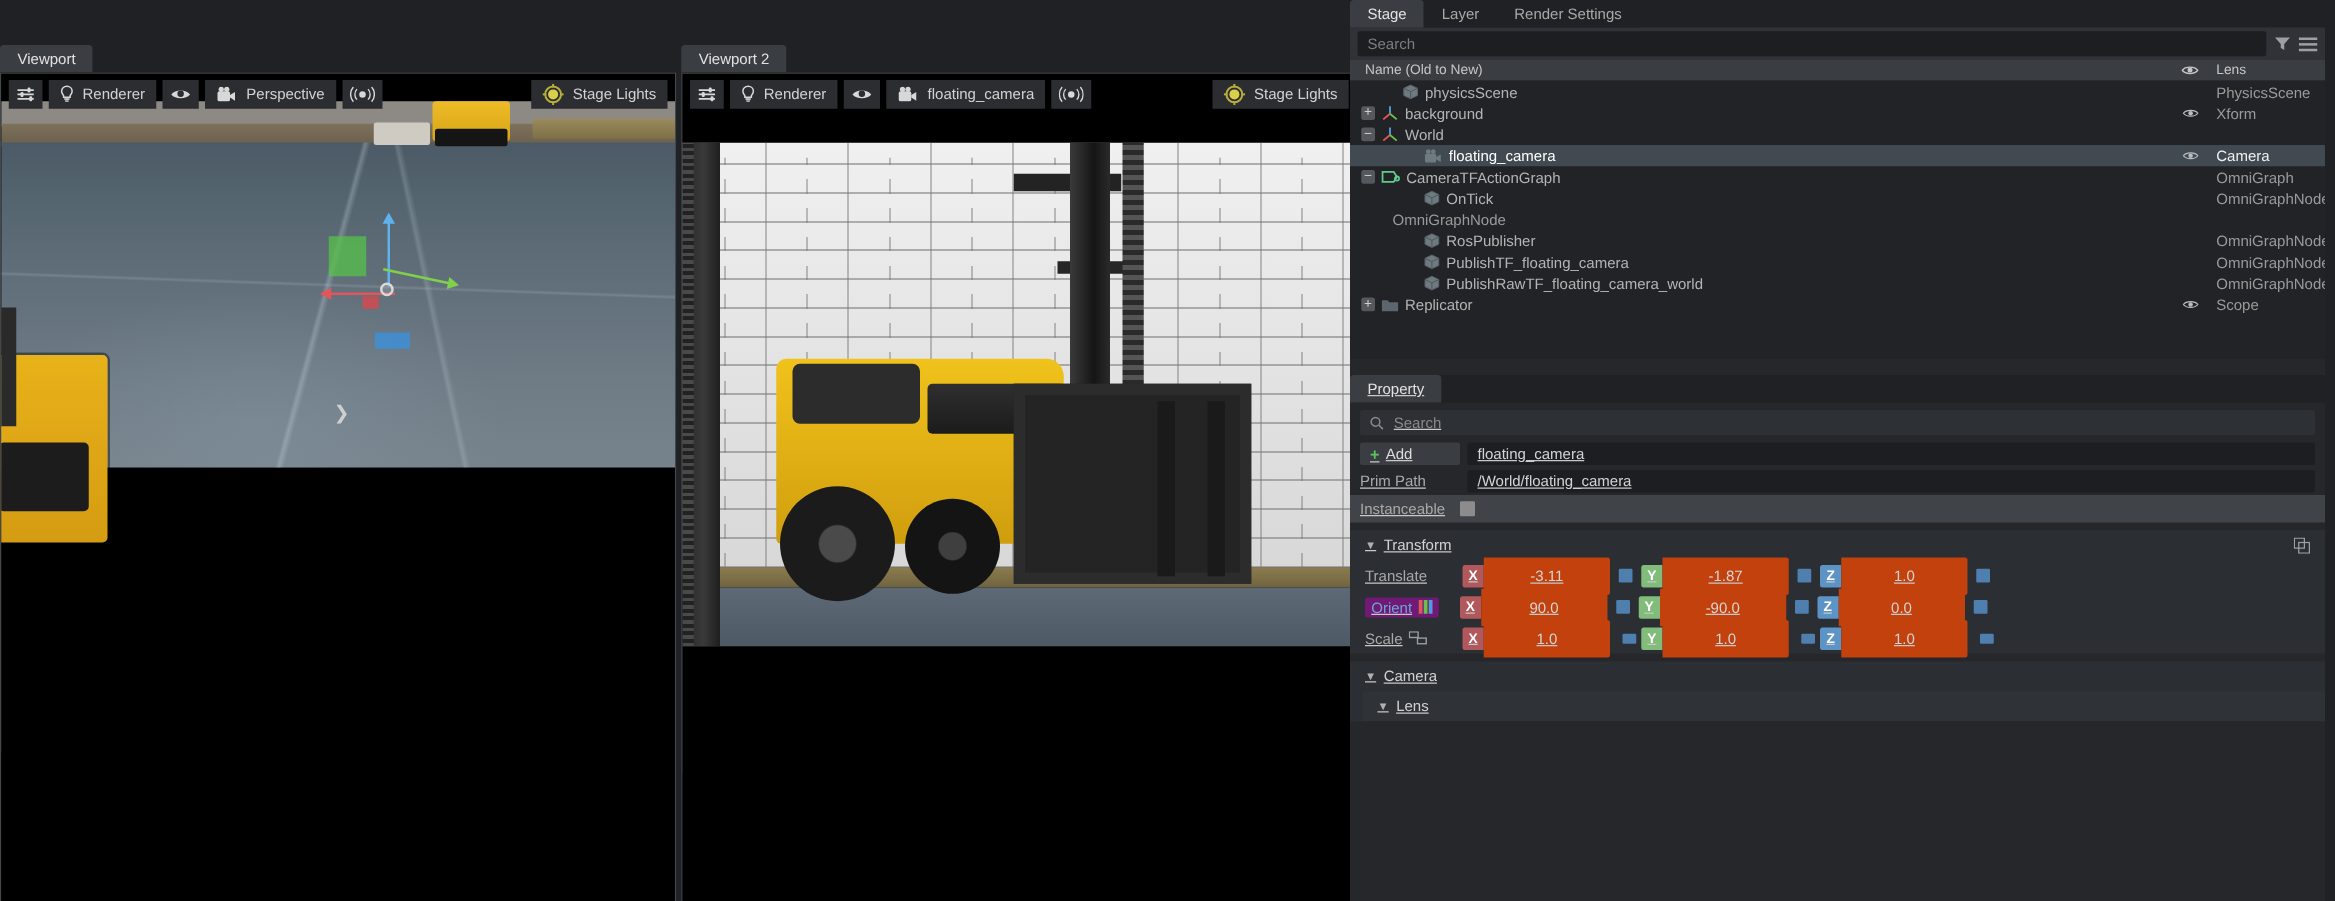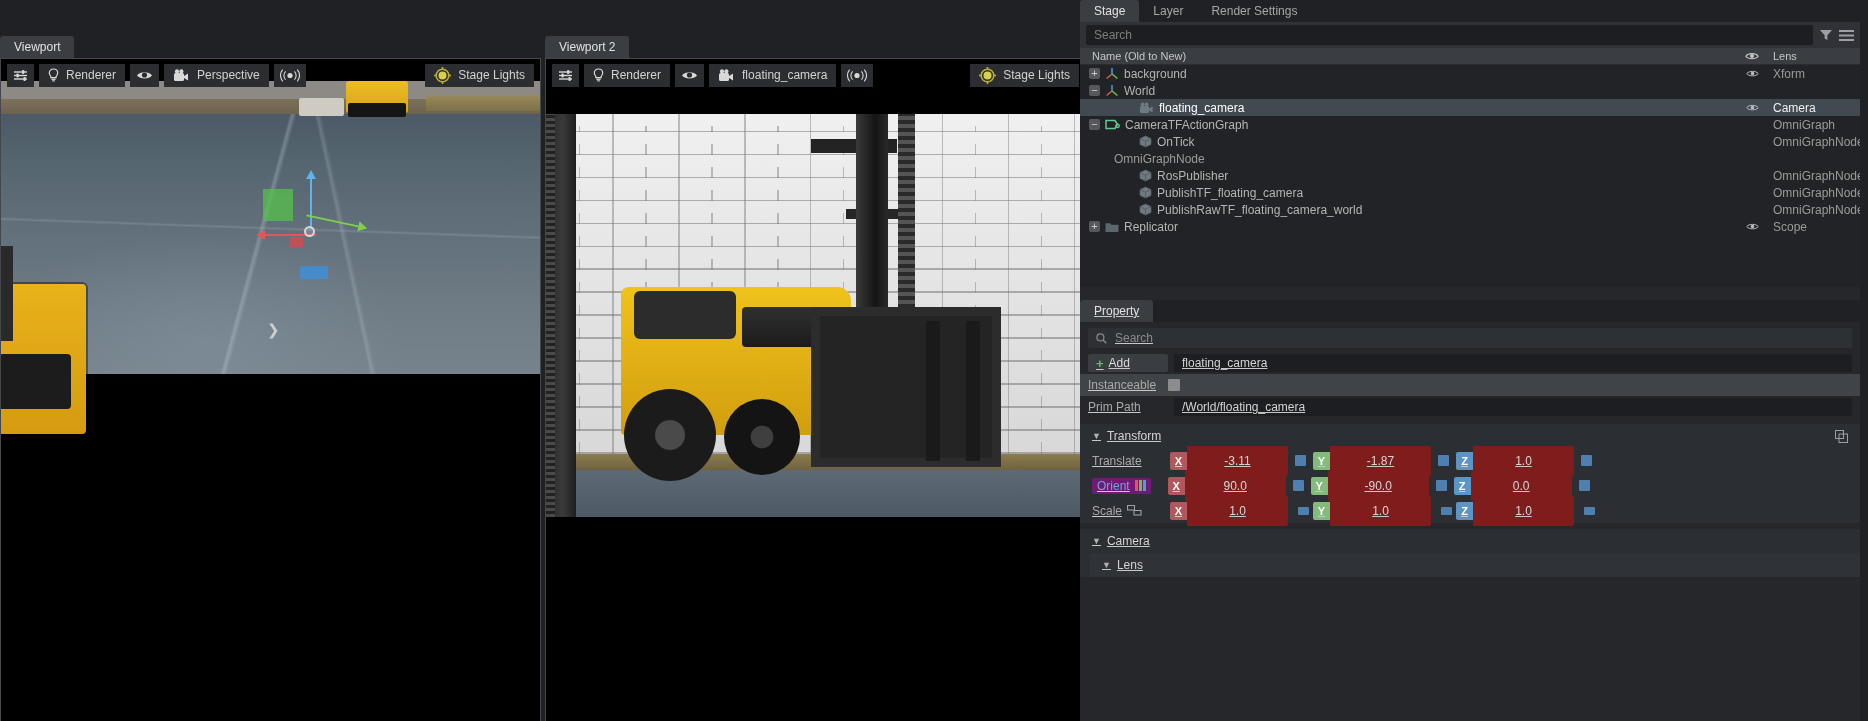--- a/index.html
+++ b/index.html
@@ -194,21 +194,21 @@
   .xrow { display:flex; align-items:center; height:25px; padding:0 12px; gap:0; }
   .xrow .xlabel { width:78px; color:#a9a9a9; font-size:12px; display:flex; align-items:center; gap:5px; }
   .xrow .xlabel.chipped { background:#701a75; border-radius:2px; padding:1px 5px; width:auto;
     min-width:56px; color:#6aa7d8; margin-right:17px; }
   .axisgrp { display:flex; align-items:center; }
   .axis { width:17px; height:18px; display:flex; align-items:center; justify-content:center;
     font-size:11px; font-weight:bold; color:#fff; border-radius:2px 0 0 2px; }
   .axis.x { background:#b0585c; }
   .axis.y { background:#81bc7a; }
   .axis.z { background:#5d94c6; }
-  .numfield { width:101px; height:30px; background:#7f1d1d; display:flex; align-items:center;
+  .numfield { width:101px; height:30px; background:#c2410c; display:flex; align-items:center;
     justify-content:center; font-size:12px; color:#d6d6d6; border-radius:0 2px 2px 0; }
   .lockbox { width:11px; height:11px; background:#4f7fae; border-radius:1px; margin:0 7px; flex:0 0 11px; }
   .lockbox.sm { width:8px; height:8px; background:#4f7fae; margin:0 4px 0 10px; }
   .orient-bars { display:inline-flex; gap:1px; }
   .orient-bars i { display:block; width:3px; height:11px; }
 
   .subsection { margin:0 0 0 10px; background:#2f3237; }
 
   svg { display:block; }
 </style>
@@ -449,20 +449,35 @@
             <path d="M.8 5.2C3.2 1.8 10.8 1.8 13.2 5.2c-2.4 3.4-10 3.4-12.4 0z" fill="none" stroke="#c6c6c6" stroke-width="1.1"></path>
             <circle cx="7" cy="5" r="2" fill="#c6c6c6"></circle>
           </svg>
       </div>
       <div class="c-type">Lens</div>
     </div>
 
     <div class="tree" id="stage-tree">
         <div class="trow">
           <div class="c-name">
+            <span class="indent" style="width: 21px;"></span>
+            <span class="expander none"></span>
+            <span class="ic">
+              <svg width="13" height="13" viewBox="0 0 13 13">
+                <path d="M6.5 1L12 3.6v5.8L6.5 12 1 9.4V3.6z" fill="#6f7a80" stroke="#566067" stroke-width=".8"></path>
+                <path d="M1 3.6L6.5 6.3 12 3.6M6.5 6.3V12" fill="none" stroke="#4e585e" stroke-width=".8"></path>
+              </svg>
+            </span>
+            <span>physicsScene</span>
+          </div>
+          <div class="c-eye"></div>
+          <div class="c-type">PhysicsScene</div>
+        </div>
+        <div class="trow">
+          <div class="c-name">
             <span class="indent" style="width: 4px;"></span>
             <span class="expander">+</span>
             <span class="ic">
               <svg width="14" height="14" viewBox="0 0 14 14">
                 <line x1="7" y1="7" x2="7" y2="1" stroke="#4f9ddb" stroke-width="1.5"></line>
                 <line x1="7" y1="7" x2="1.6" y2="11.5" stroke="#e2555a" stroke-width="1.5"></line>
                 <line x1="7" y1="7" x2="12.4" y2="11.5" stroke="#6cc04a" stroke-width="1.5"></line>
               </svg>
             </span>
             <span>background</span>
@@ -629,27 +644,27 @@
       </div>
 
       <div class="prop-rows">
         <div class="prow">
           <div class="addbtn">
             <span class="plus">+</span>
             <span>Add</span>
           </div>
           <div class="pfield" style="margin-left:6px;">floating_camera</div>
         </div>
+        <div class="prow">
+          <div class="plabel">Prim Path</div>
+          <div class="pfield" style="margin-left:6px;">/World/floating_camera</div>
+        </div>
         <div class="prow inst">
           <div class="plabel">Instanceable</div>
           <div class="chk"></div>
-        </div>
-        <div class="prow">
-          <div class="plabel">Prim Path</div>
-          <div class="pfield" style="margin-left:6px;">/World/floating_camera</div>
         </div>
       </div>
 
       <div class="section">
         <div class="sec-hdr">
           <span class="caret">▼</span>
           <span>Transform</span>
           <span class="sec-right ic">
             <svg width="13" height="13" viewBox="0 0 13 13">
                 <rect x="0.5" y="0.5" width="8" height="8" fill="none" stroke="#9aa0a4"></rect>

